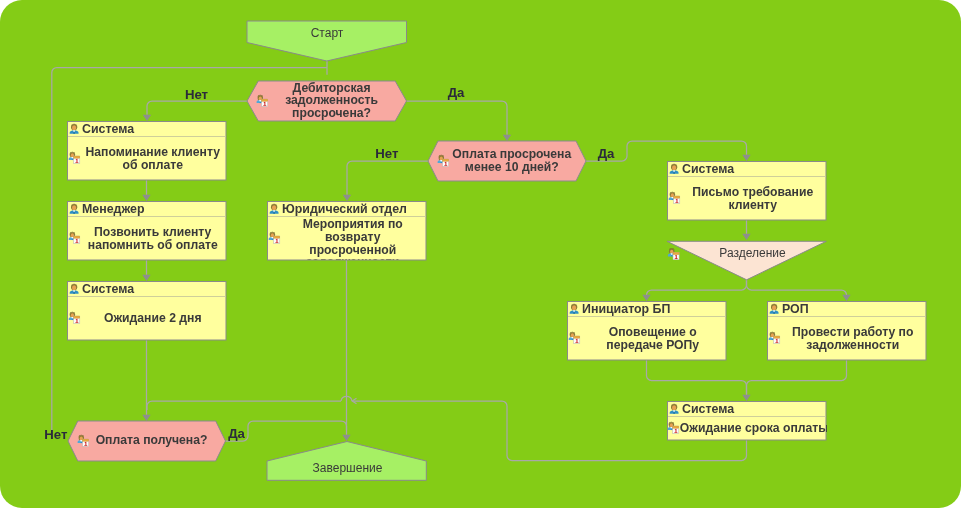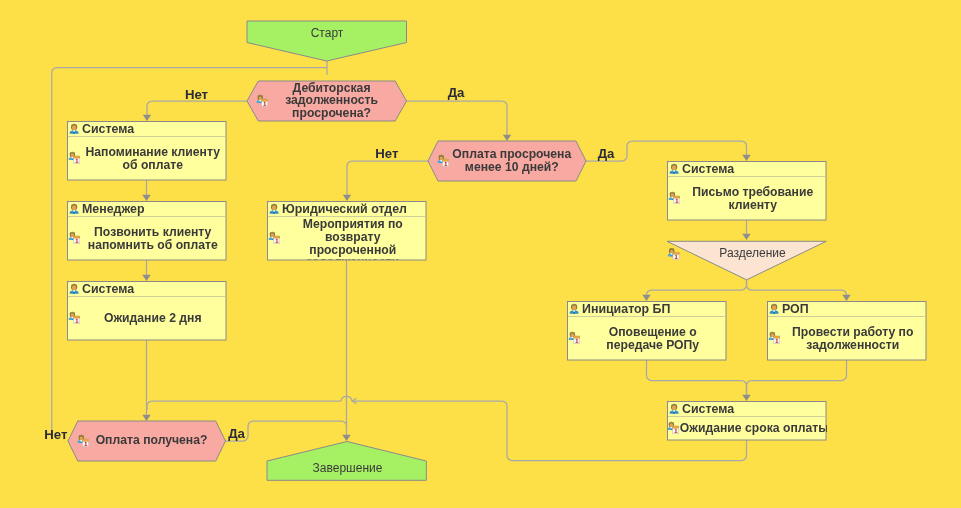--- a/index.html
+++ b/index.html
@@ -1,19 +1,19 @@
 <!DOCTYPE html>
 <html><head>
 <meta charset="utf-8">
 <title>Flowchart</title>
 <style>
   html,body{margin:0;padding:0;background:#ffffff;}
   body{width:961px;height:508px;overflow:hidden;
        font-family:"Liberation Sans",sans-serif;}
-  #canvas{position:relative;width:961px;height:508px;background:#fde047;}
+  #canvas{position:relative;width:961px;height:508px;background:#84cc16;border-radius:22px;}
   svg{position:absolute;left:0;top:0;}
   .conn{fill:none;stroke:#a8a8a8;stroke-width:1.25;}
   .arrowhead{fill:#8e8e8e;}
   .rolelbl{font-family:"Liberation Sans",sans-serif;font-size:12.4px;font-weight:bold;
        fill:#3a3a3a;text-anchor:start;}
   .tasklbl{font-family:"Liberation Sans",sans-serif;font-size:12.2px;font-weight:bold;
        fill:#3a3a3a;text-anchor:middle;}
   .termlbl{font-family:"Liberation Sans",sans-serif;font-size:12px;font-weight:normal;
        fill:#3a3a3a;text-anchor:middle;}
   .edgelbl{font-family:"Liberation Sans",sans-serif;font-size:13.2px;font-weight:bold;

